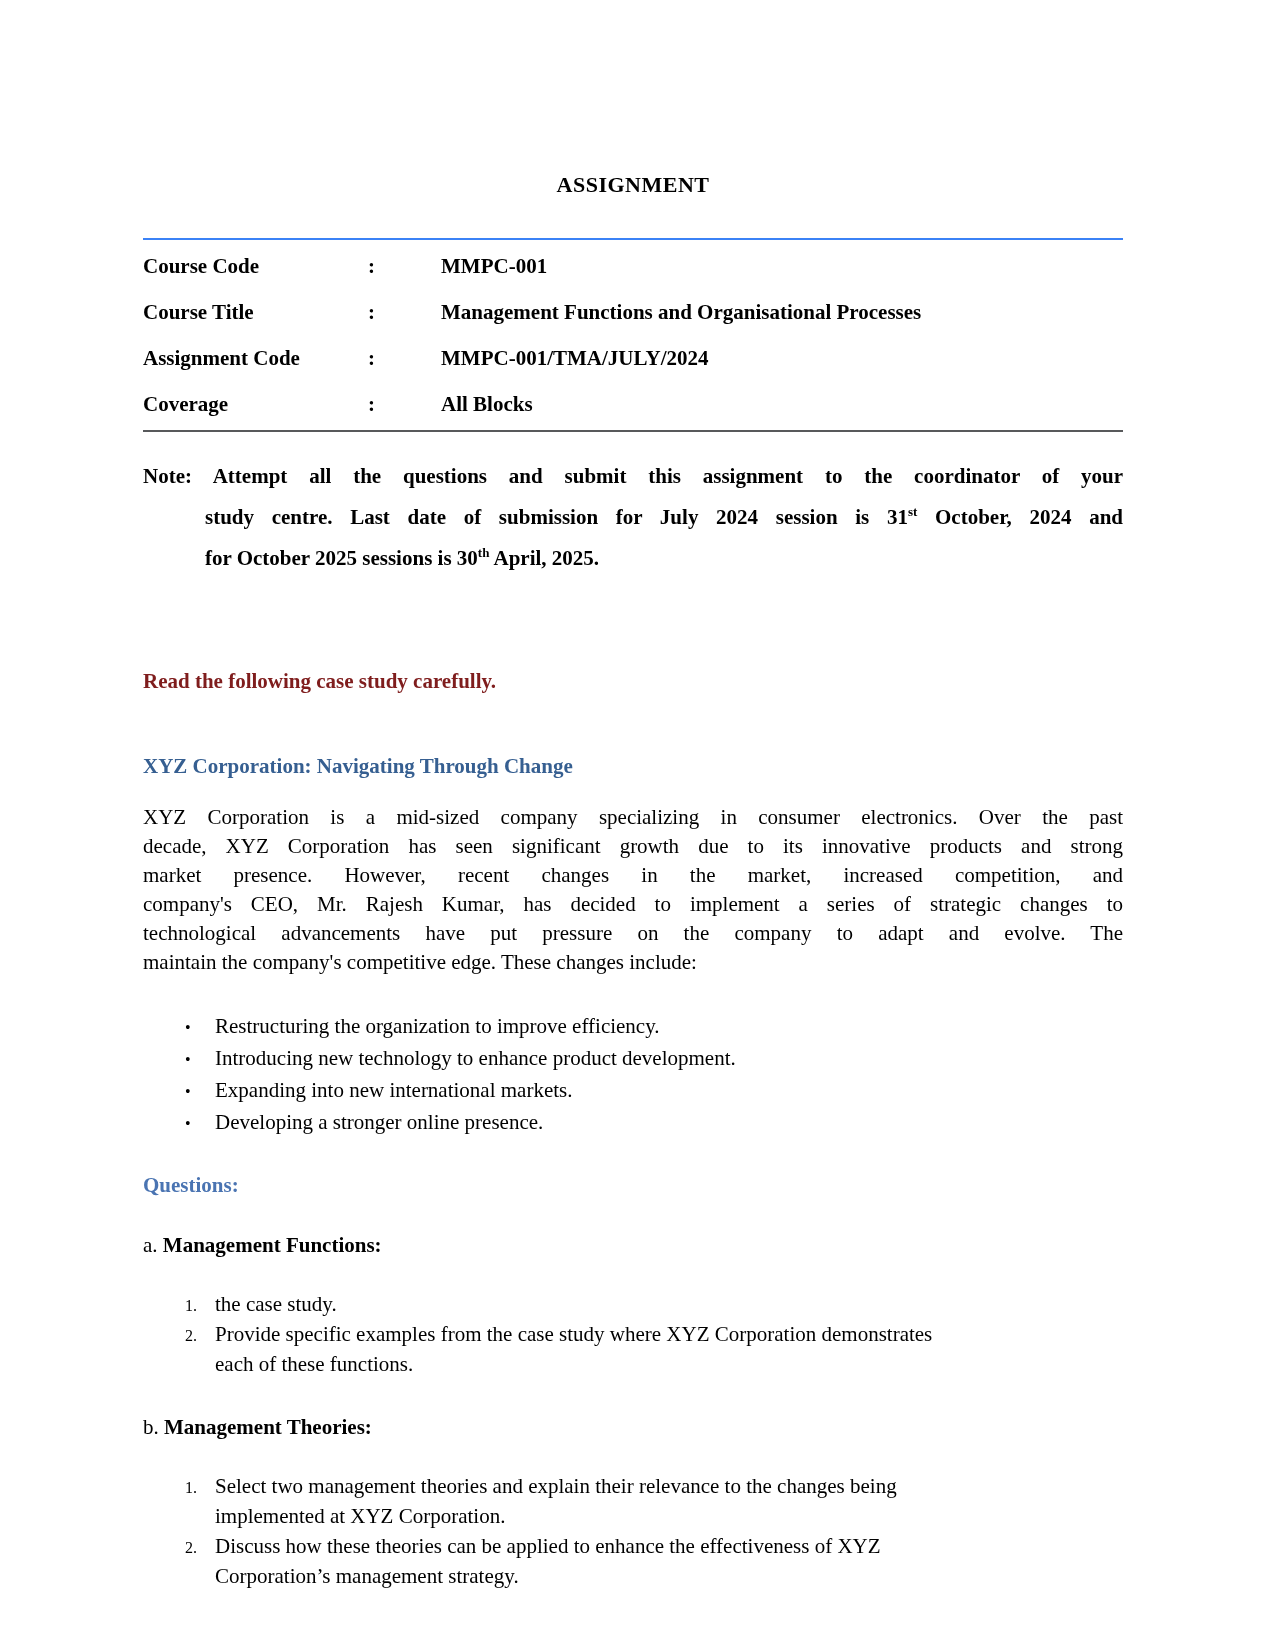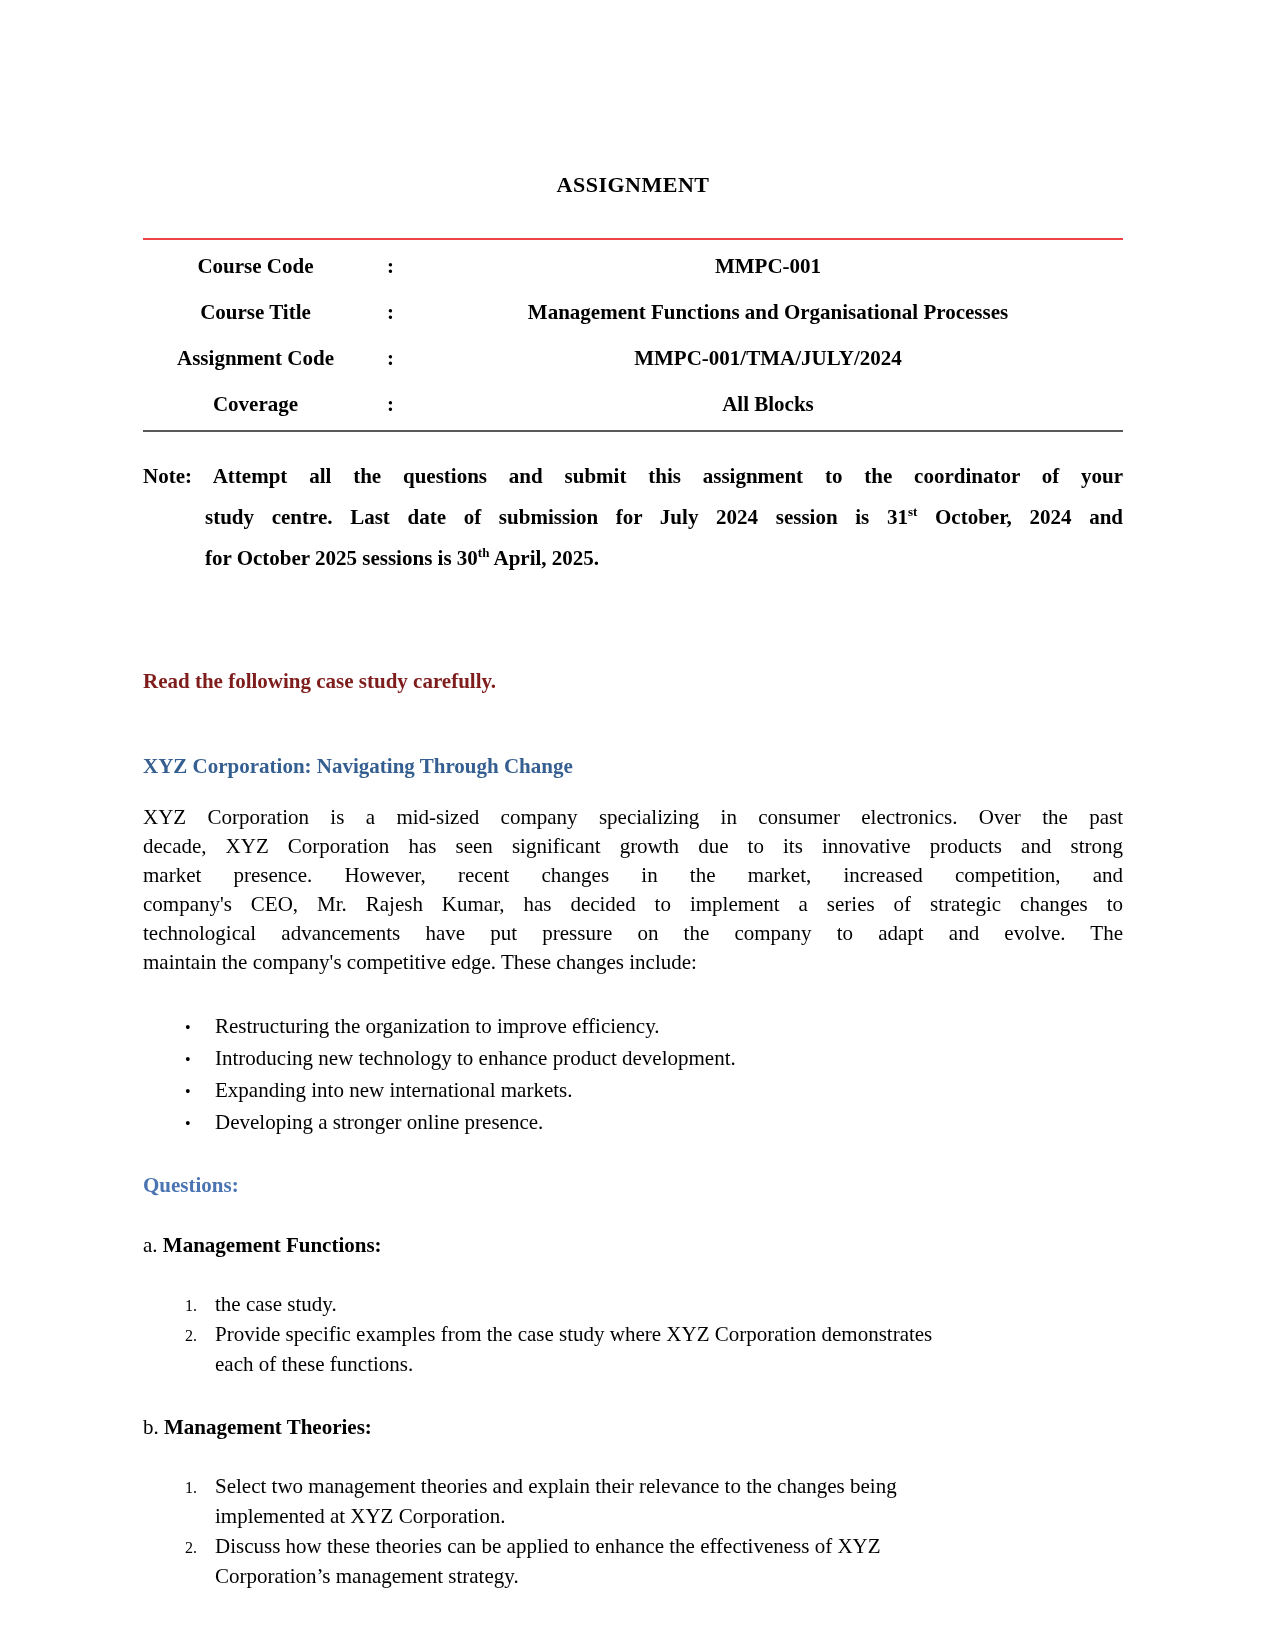--- a/index.html
+++ b/index.html
@@ -18,29 +18,28 @@
     padding-top: 172px;
     text-align: center;
     font-weight: 700;
     font-size: 22px;
     line-height: 26px;
     letter-spacing: 0.5px;
   }
 
   .course-table {
     margin-top: 40px;
-    border-top: 2px solid #ef4444;
+    border-top: 2px solid #3b82f6;
     border-bottom: 2px solid #58595b;
     padding: 3px 0;
-    text-align: center;
   }
   .trow { display: flex; align-items: center; height: 46px; font-weight: 700; font-size: 21px; }
   .trow .tlabel { width: 225px; }
   .trow .tsep   { width: 45px; }
-  .trow .tvalue { flex: 1; }
+  .trow .tvalue { flex: 1; margin-left: 28px; }
 
   .note { margin-top: 24px; font-weight: 700; font-size: 21px; }
   .nline { line-height: 41px; }
   .jfull { text-align: justify; text-align-last: justify; }
   .nindent { padding-left: 62px; }
   sup.ssup { font-size: 13px; vertical-align: super; line-height: 0; font-weight: 700; }
 
   .instruction   { margin-top: 88px; color: #7f1d1d; font-weight: 700; font-size: 21px; line-height: 28px; }
   .case-heading  { margin-top: 57px; color: #365f91; font-weight: 700; font-size: 21px; line-height: 28px; }
 

